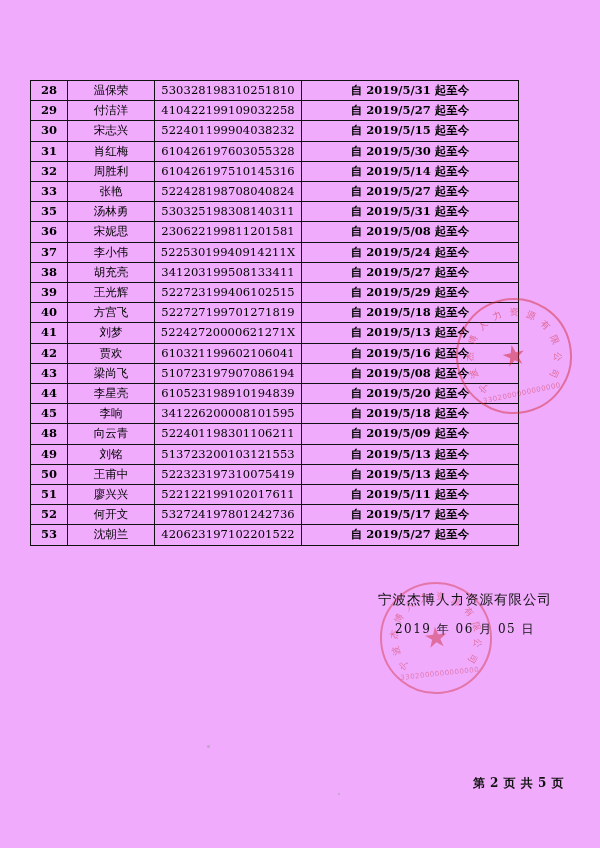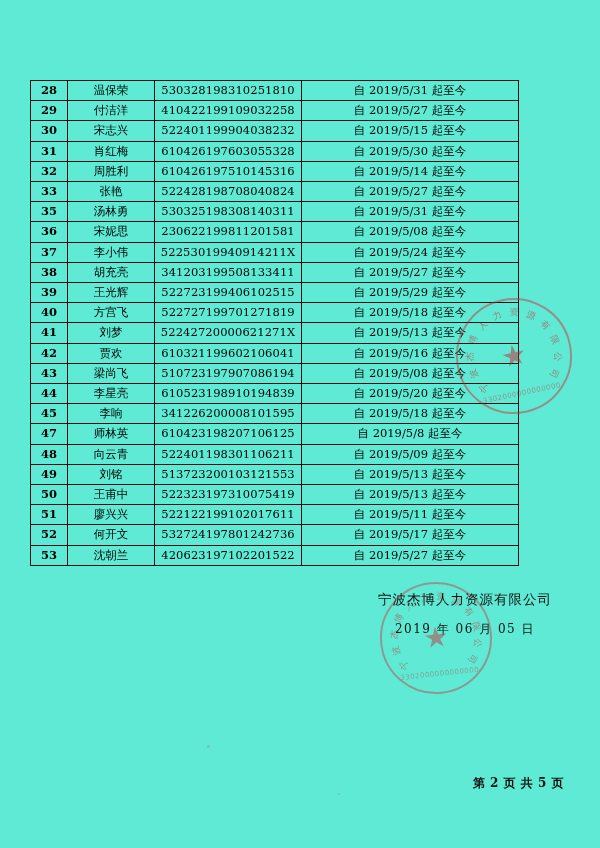--- a/index.html
+++ b/index.html
@@ -10,21 +10,21 @@
     width: 600px;
     height: 848px;
     background: #ffffff;
     font-family: "DejaVu Serif", "Liberation Serif", serif;
     position: relative;
     overflow: hidden;
   }
   .page {
     position: absolute;
     inset: 0;
-    background: #5eead4;
+    background: #f0abfc;
   }
   
   .table-wrap {
     position: absolute;
     left: 30px;
     top: 80px;
     width: 484px;
   }
   table.roster {
     border-collapse: collapse;
@@ -54,21 +54,21 @@
     font-size: 11.5px;
   }
   td.c-id {
     width: 146px;
     font-family: "DejaVu Serif", "Liberation Serif", serif;
     font-size: 11.5px;
     letter-spacing: 0.1px;
   }
   td.c-period {
     width: 216px;
-    font-weight: normal;
+    font-weight: bold;
     font-size: 11.5px;
   }
   
   .company-block {
     position: absolute;
     right: 48px;
     top: 584px;
     text-align: center;
     font-size: 13.5px;
     line-height: 30px;
@@ -266,26 +266,20 @@
             <td class="c-idx">44</td>
             <td class="c-name">李星亮</td>
             <td class="c-id">610523198910194839</td>
             <td class="c-period">自 2019/5/20 起至今</td>
           </tr>
           <tr>
             <td class="c-idx">45</td>
             <td class="c-name">李响</td>
             <td class="c-id">341226200008101595</td>
             <td class="c-period">自 2019/5/18 起至今</td>
-          </tr>
-          <tr>
-            <td class="c-idx">47</td>
-            <td class="c-name">师林英</td>
-            <td class="c-id">610423198207106125</td>
-            <td class="c-period">自 2019/5/8 起至今</td>
           </tr>
           <tr>
             <td class="c-idx">48</td>
             <td class="c-name">向云青</td>
             <td class="c-id">522401198301106211</td>
             <td class="c-period">自 2019/5/09 起至今</td>
           </tr>
           <tr>
             <td class="c-idx">49</td>
             <td class="c-name">刘铭</td>

